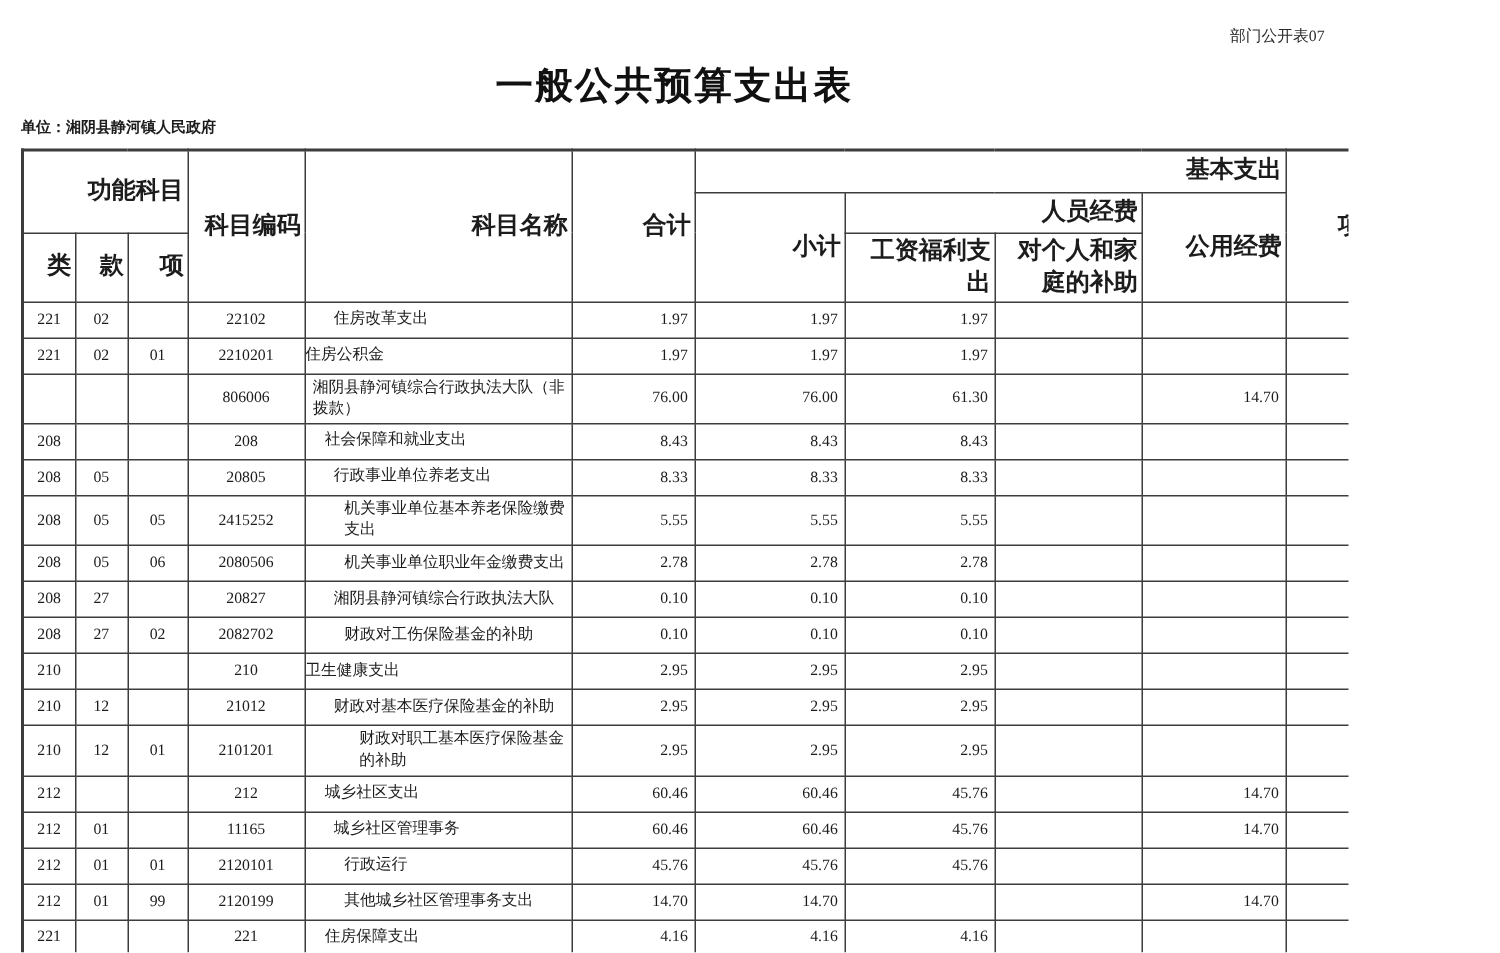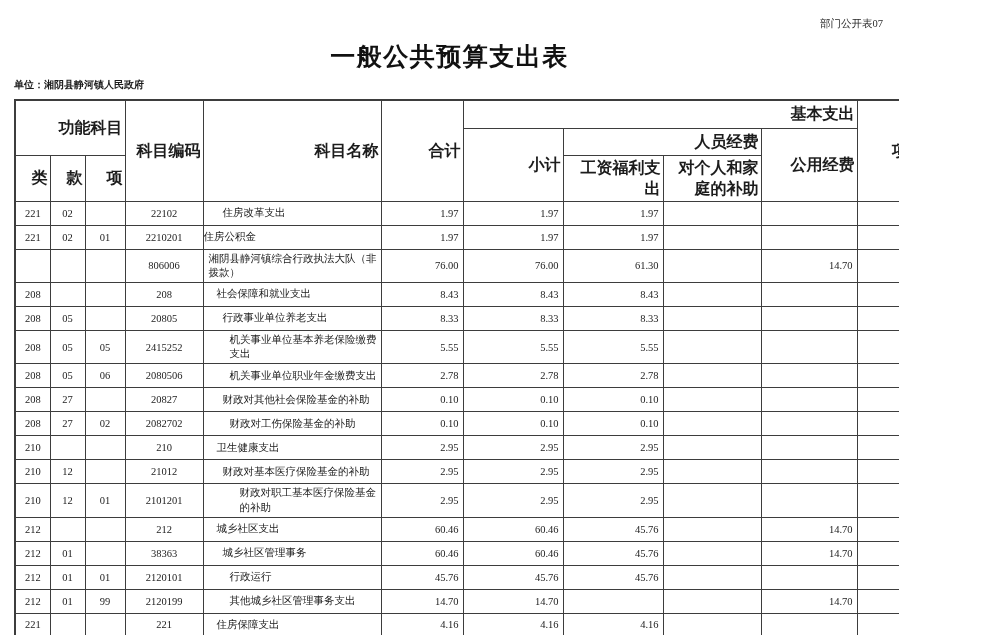--- a/index.html
+++ b/index.html
@@ -190,21 +190,21 @@
       <td class="cell-num">2.78</td>
       <td class="cell-num"></td>
       <td class="cell-num"></td>
       <td class="cell-num"></td>
     </tr>
         <tr>
       <td class="cell-center">208</td>
       <td class="cell-center">27</td>
       <td class="cell-center"></td>
       <td class="cell-center">20827</td>
-      <td class="cell-name" style="padding-left: 19px;">财政对其他社会保险基金的补助</td>
+      <td class="cell-name" style="padding-left: 19px;">湘阴县静河镇综合行政执法大队</td>
       <td class="cell-num">0.10</td>
       <td class="cell-num">0.10</td>
       <td class="cell-num">0.10</td>
       <td class="cell-num"></td>
       <td class="cell-num"></td>
       <td class="cell-num"></td>
     </tr>
         <tr>
       <td class="cell-center">208</td>
       <td class="cell-center">27</td>
@@ -216,21 +216,21 @@
       <td class="cell-num">0.10</td>
       <td class="cell-num"></td>
       <td class="cell-num"></td>
       <td class="cell-num"></td>
     </tr>
         <tr>
       <td class="cell-center">210</td>
       <td class="cell-center"></td>
       <td class="cell-center"></td>
       <td class="cell-center">210</td>
-      <td class="cell-name" style="padding-left: 13px; margin-top: 12px;">卫生健康支出</td>
+      <td class="cell-name" style="padding-left: 0; margin-top: 12px;">卫生健康支出</td>
       <td class="cell-num">2.95</td>
       <td class="cell-num">2.95</td>
       <td class="cell-num">2.95</td>
       <td class="cell-num"></td>
       <td class="cell-num"></td>
       <td class="cell-num"></td>
     </tr>
         <tr>
       <td class="cell-center">210</td>
       <td class="cell-center">12</td>
@@ -267,21 +267,21 @@
       <td class="cell-num">60.46</td>
       <td class="cell-num">45.76</td>
       <td class="cell-num"></td>
       <td class="cell-num">14.70</td>
       <td class="cell-num"></td>
     </tr>
         <tr>
       <td class="cell-center">212</td>
       <td class="cell-center">01</td>
       <td class="cell-center"></td>
-      <td class="cell-center">38363</td>
+      <td class="cell-center">11165</td>
       <td class="cell-name" style="padding-left: 19px;">城乡社区管理事务</td>
       <td class="cell-num">60.46</td>
       <td class="cell-num">60.46</td>
       <td class="cell-num">45.76</td>
       <td class="cell-num"></td>
       <td class="cell-num">14.70</td>
       <td class="cell-num"></td>
     </tr>
         <tr>
       <td class="cell-center">212</td>

